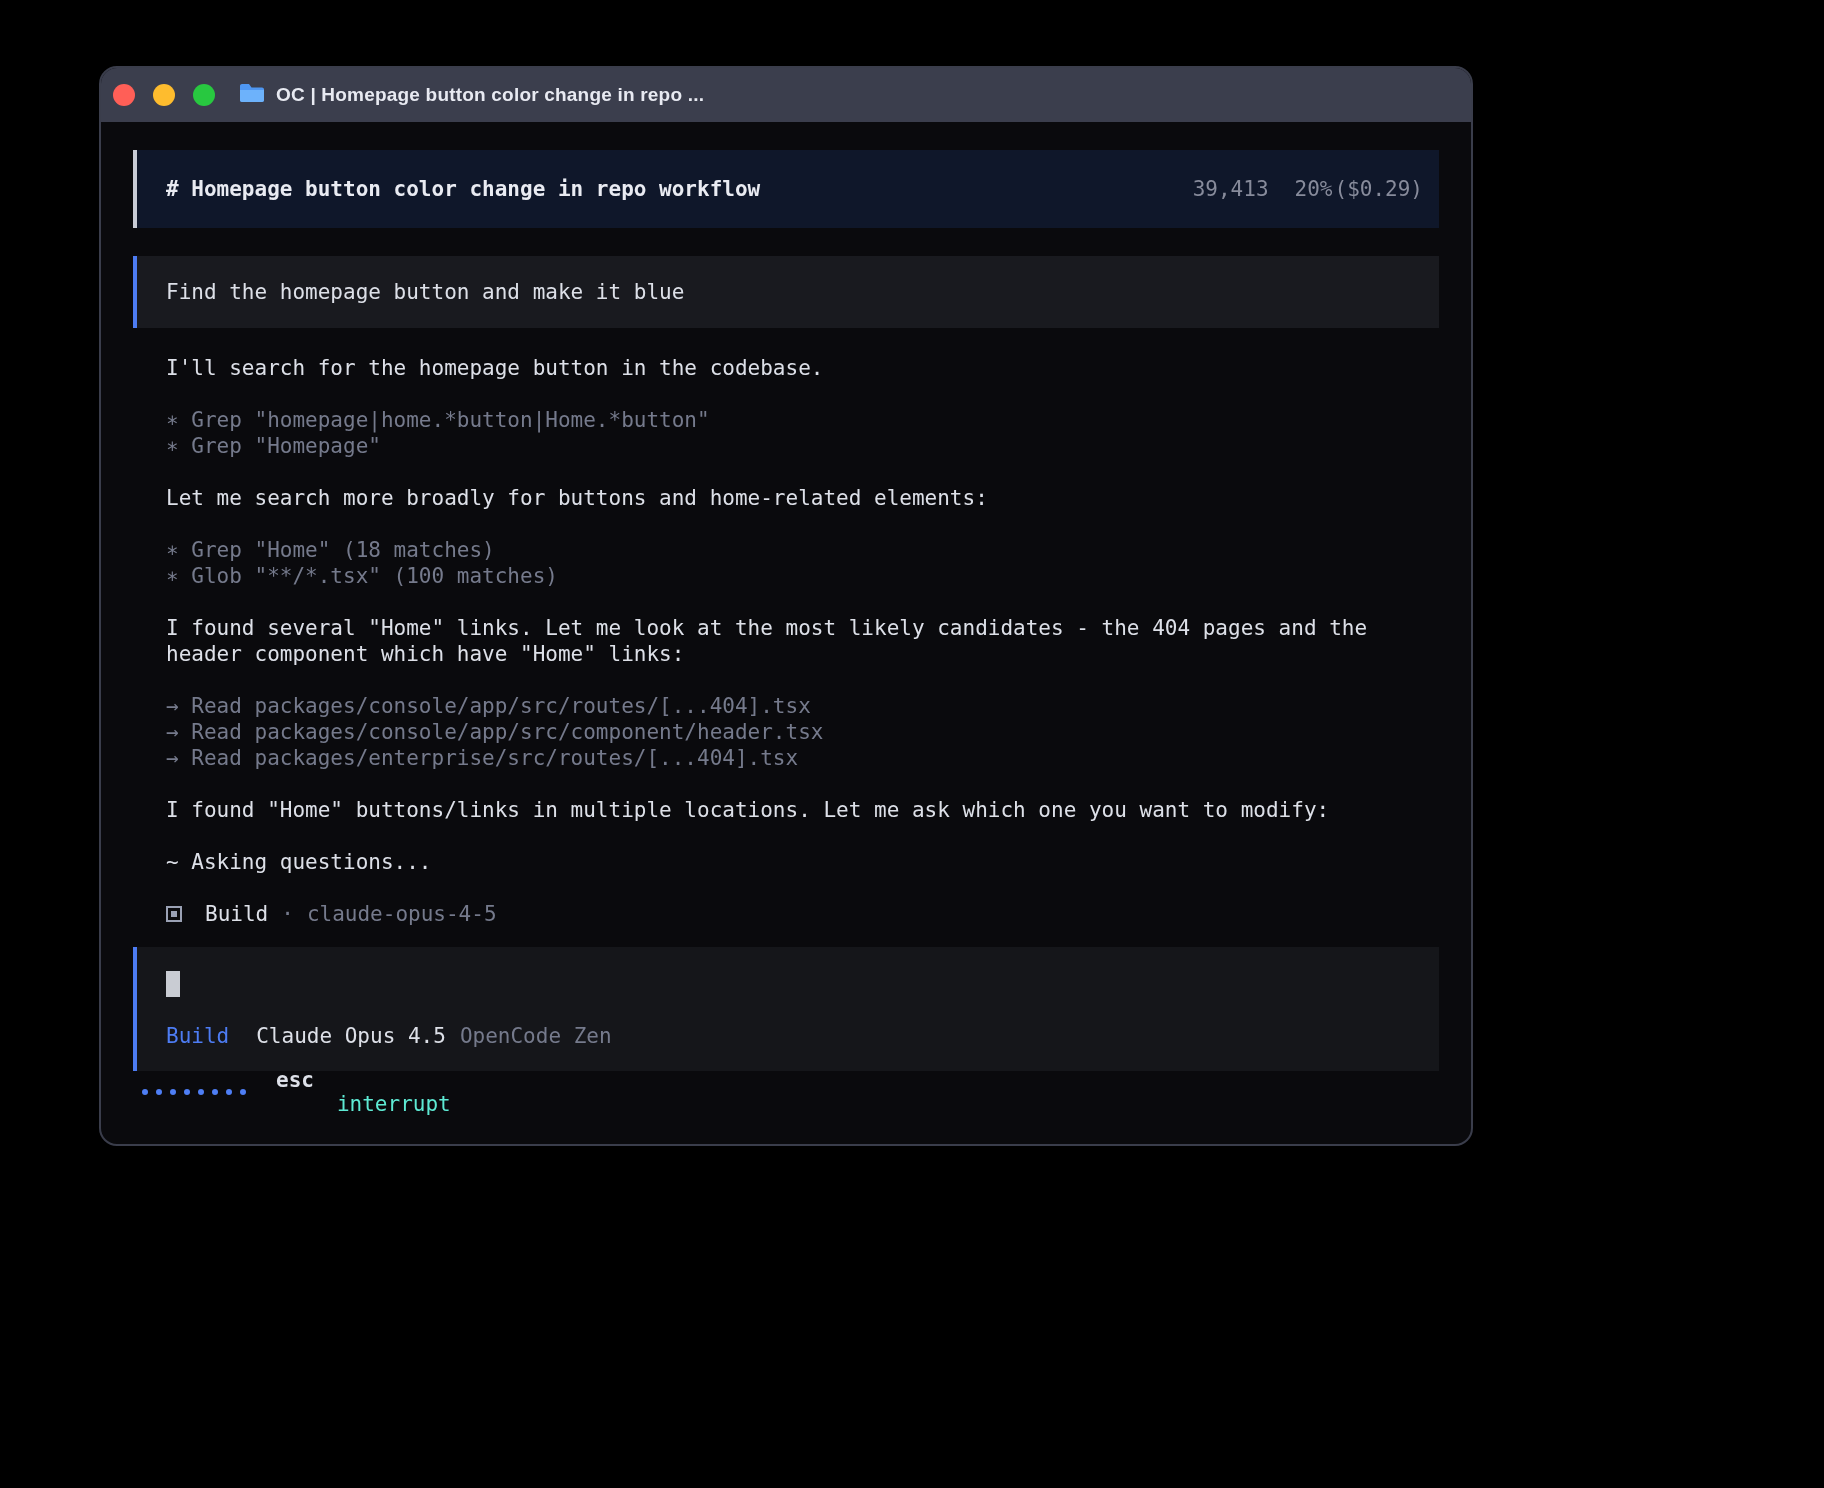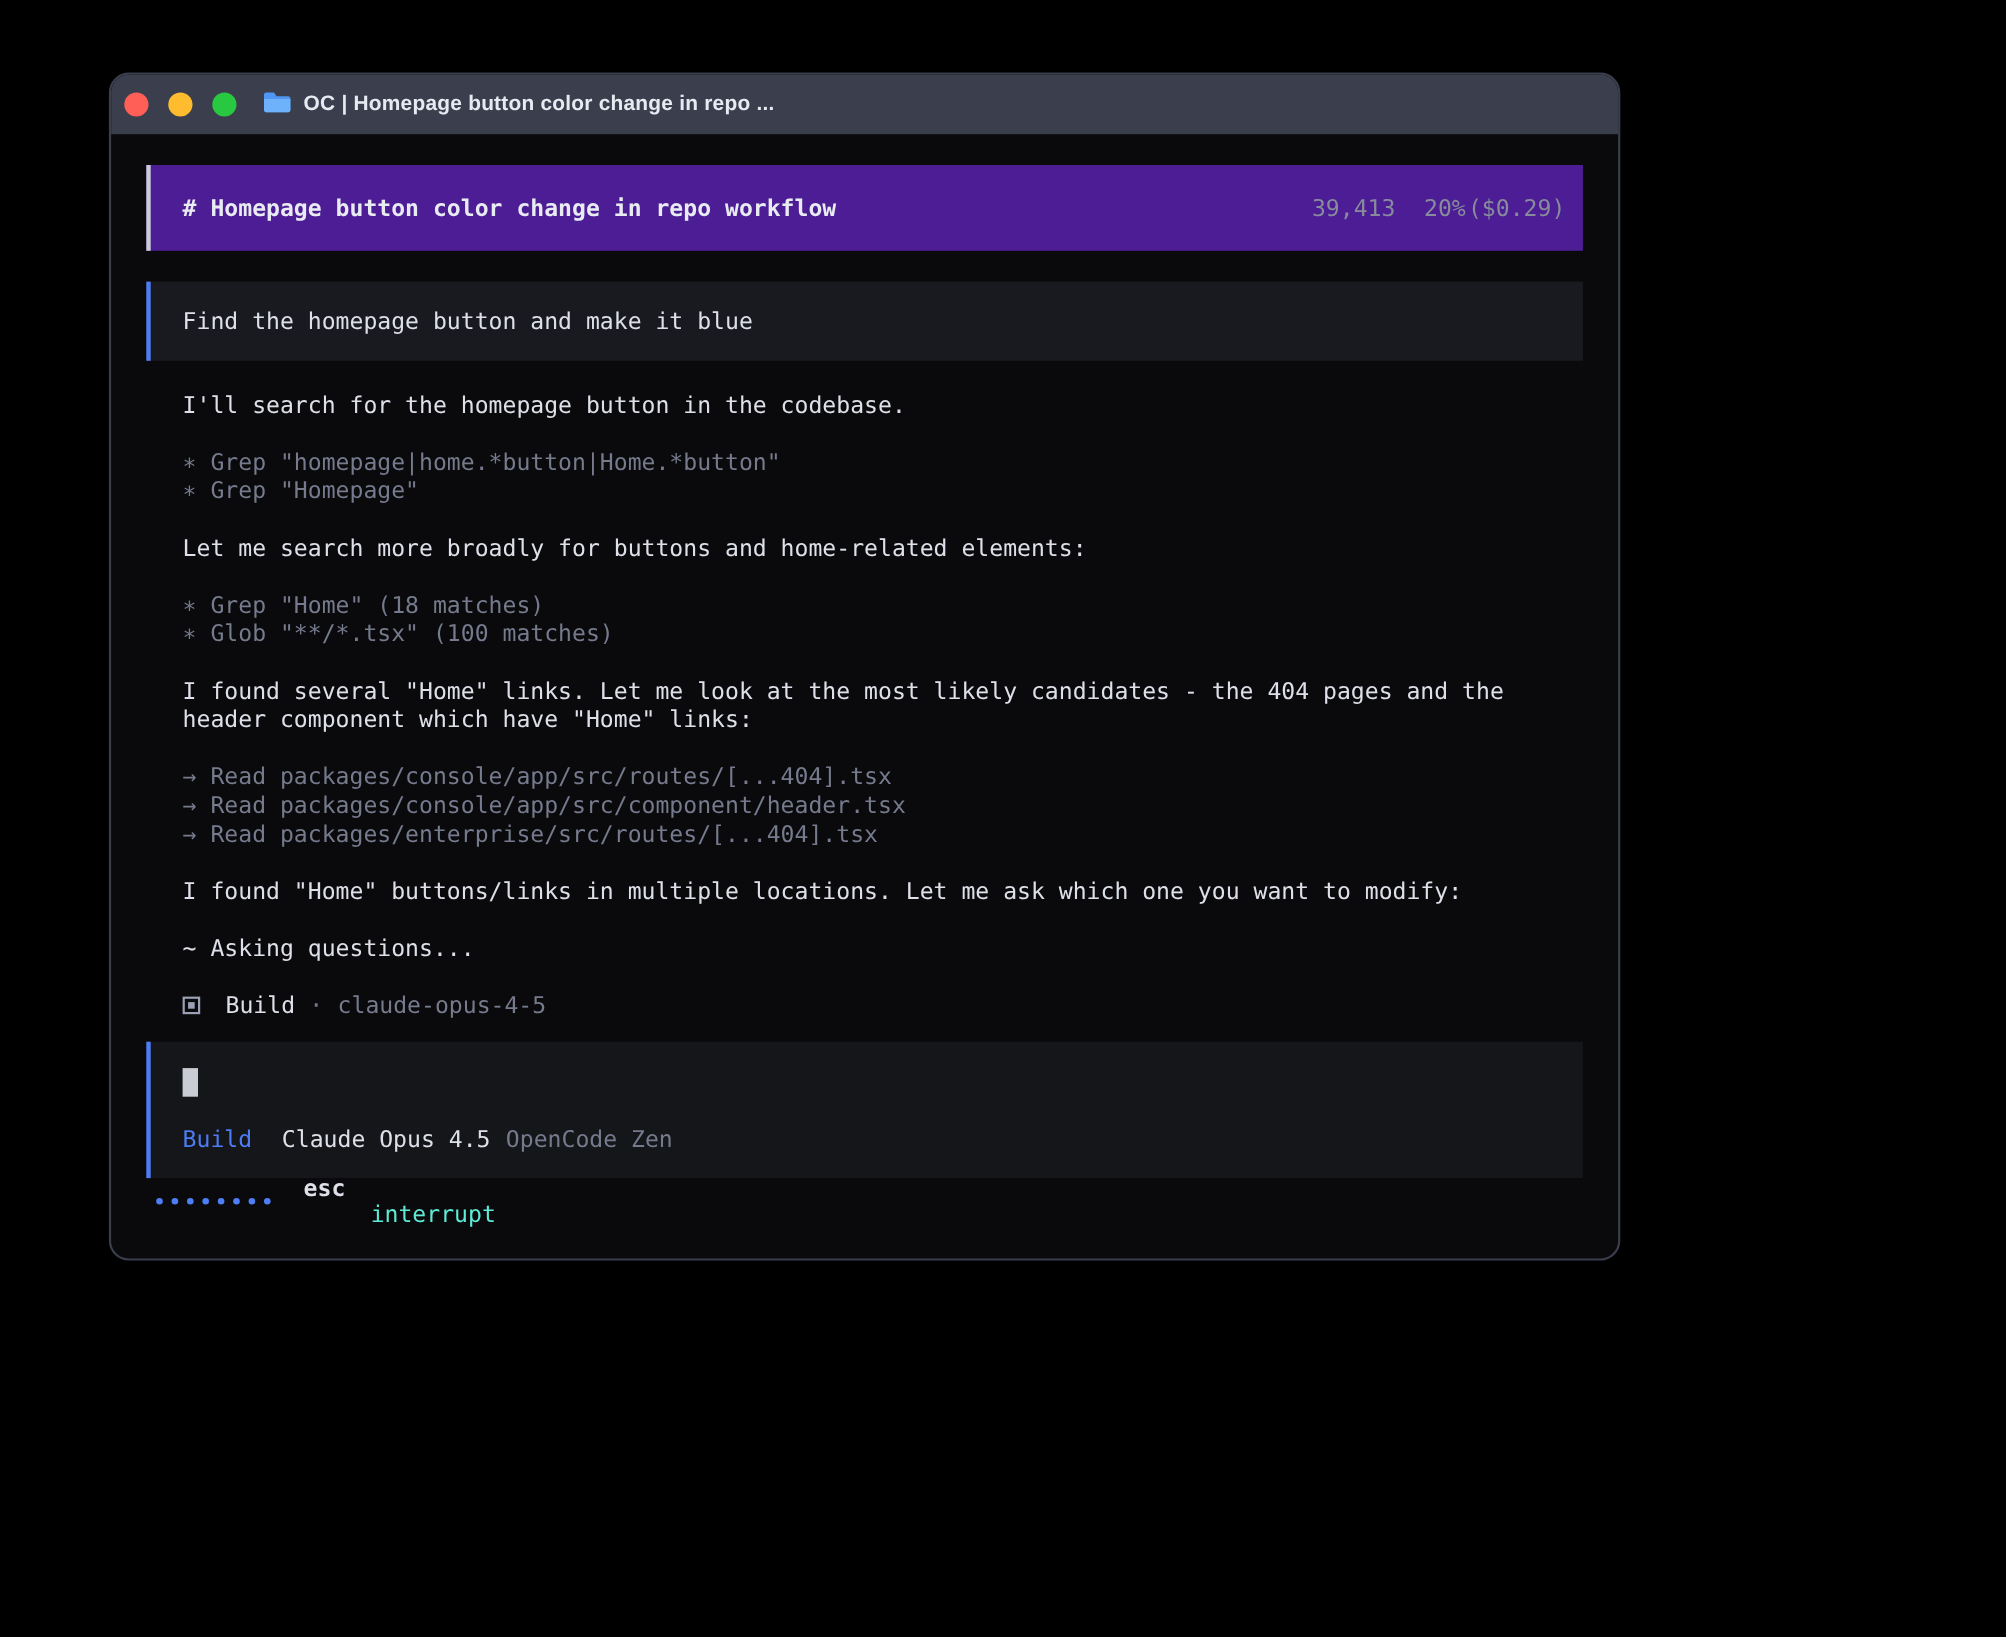--- a/index.html
+++ b/index.html
@@ -27,21 +27,21 @@
     font-family:"Liberation Sans", sans-serif; font-weight:bold;
     font-size:19px; color:#e8eaf2; letter-spacing:0.2px;
   }
 
   
   .content { flex:1; padding:28px 32px 0 32px; display:flex; flex-direction:column; font-size:21px; }
 
   .block { border-left:4px solid; }
 
   .header-block {
-    background:#4c1d95; border-color:#c9ccd6;
+    background:#0f172a; border-color:#c9ccd6;
     padding:26px 16px 26px 29px;
     display:flex; justify-content:space-between; align-items:center;
     line-height:26px;
   }
   .session-title { font-weight:bold; color:#e9ebf2; white-space:nowrap; }
   .session-stats { color:#878b9b; white-space:nowrap; display:flex; }
   .session-stats .tokens { margin-right:26px; }
   .session-stats .pct { margin-right:2px; }
 
   .user-block {

